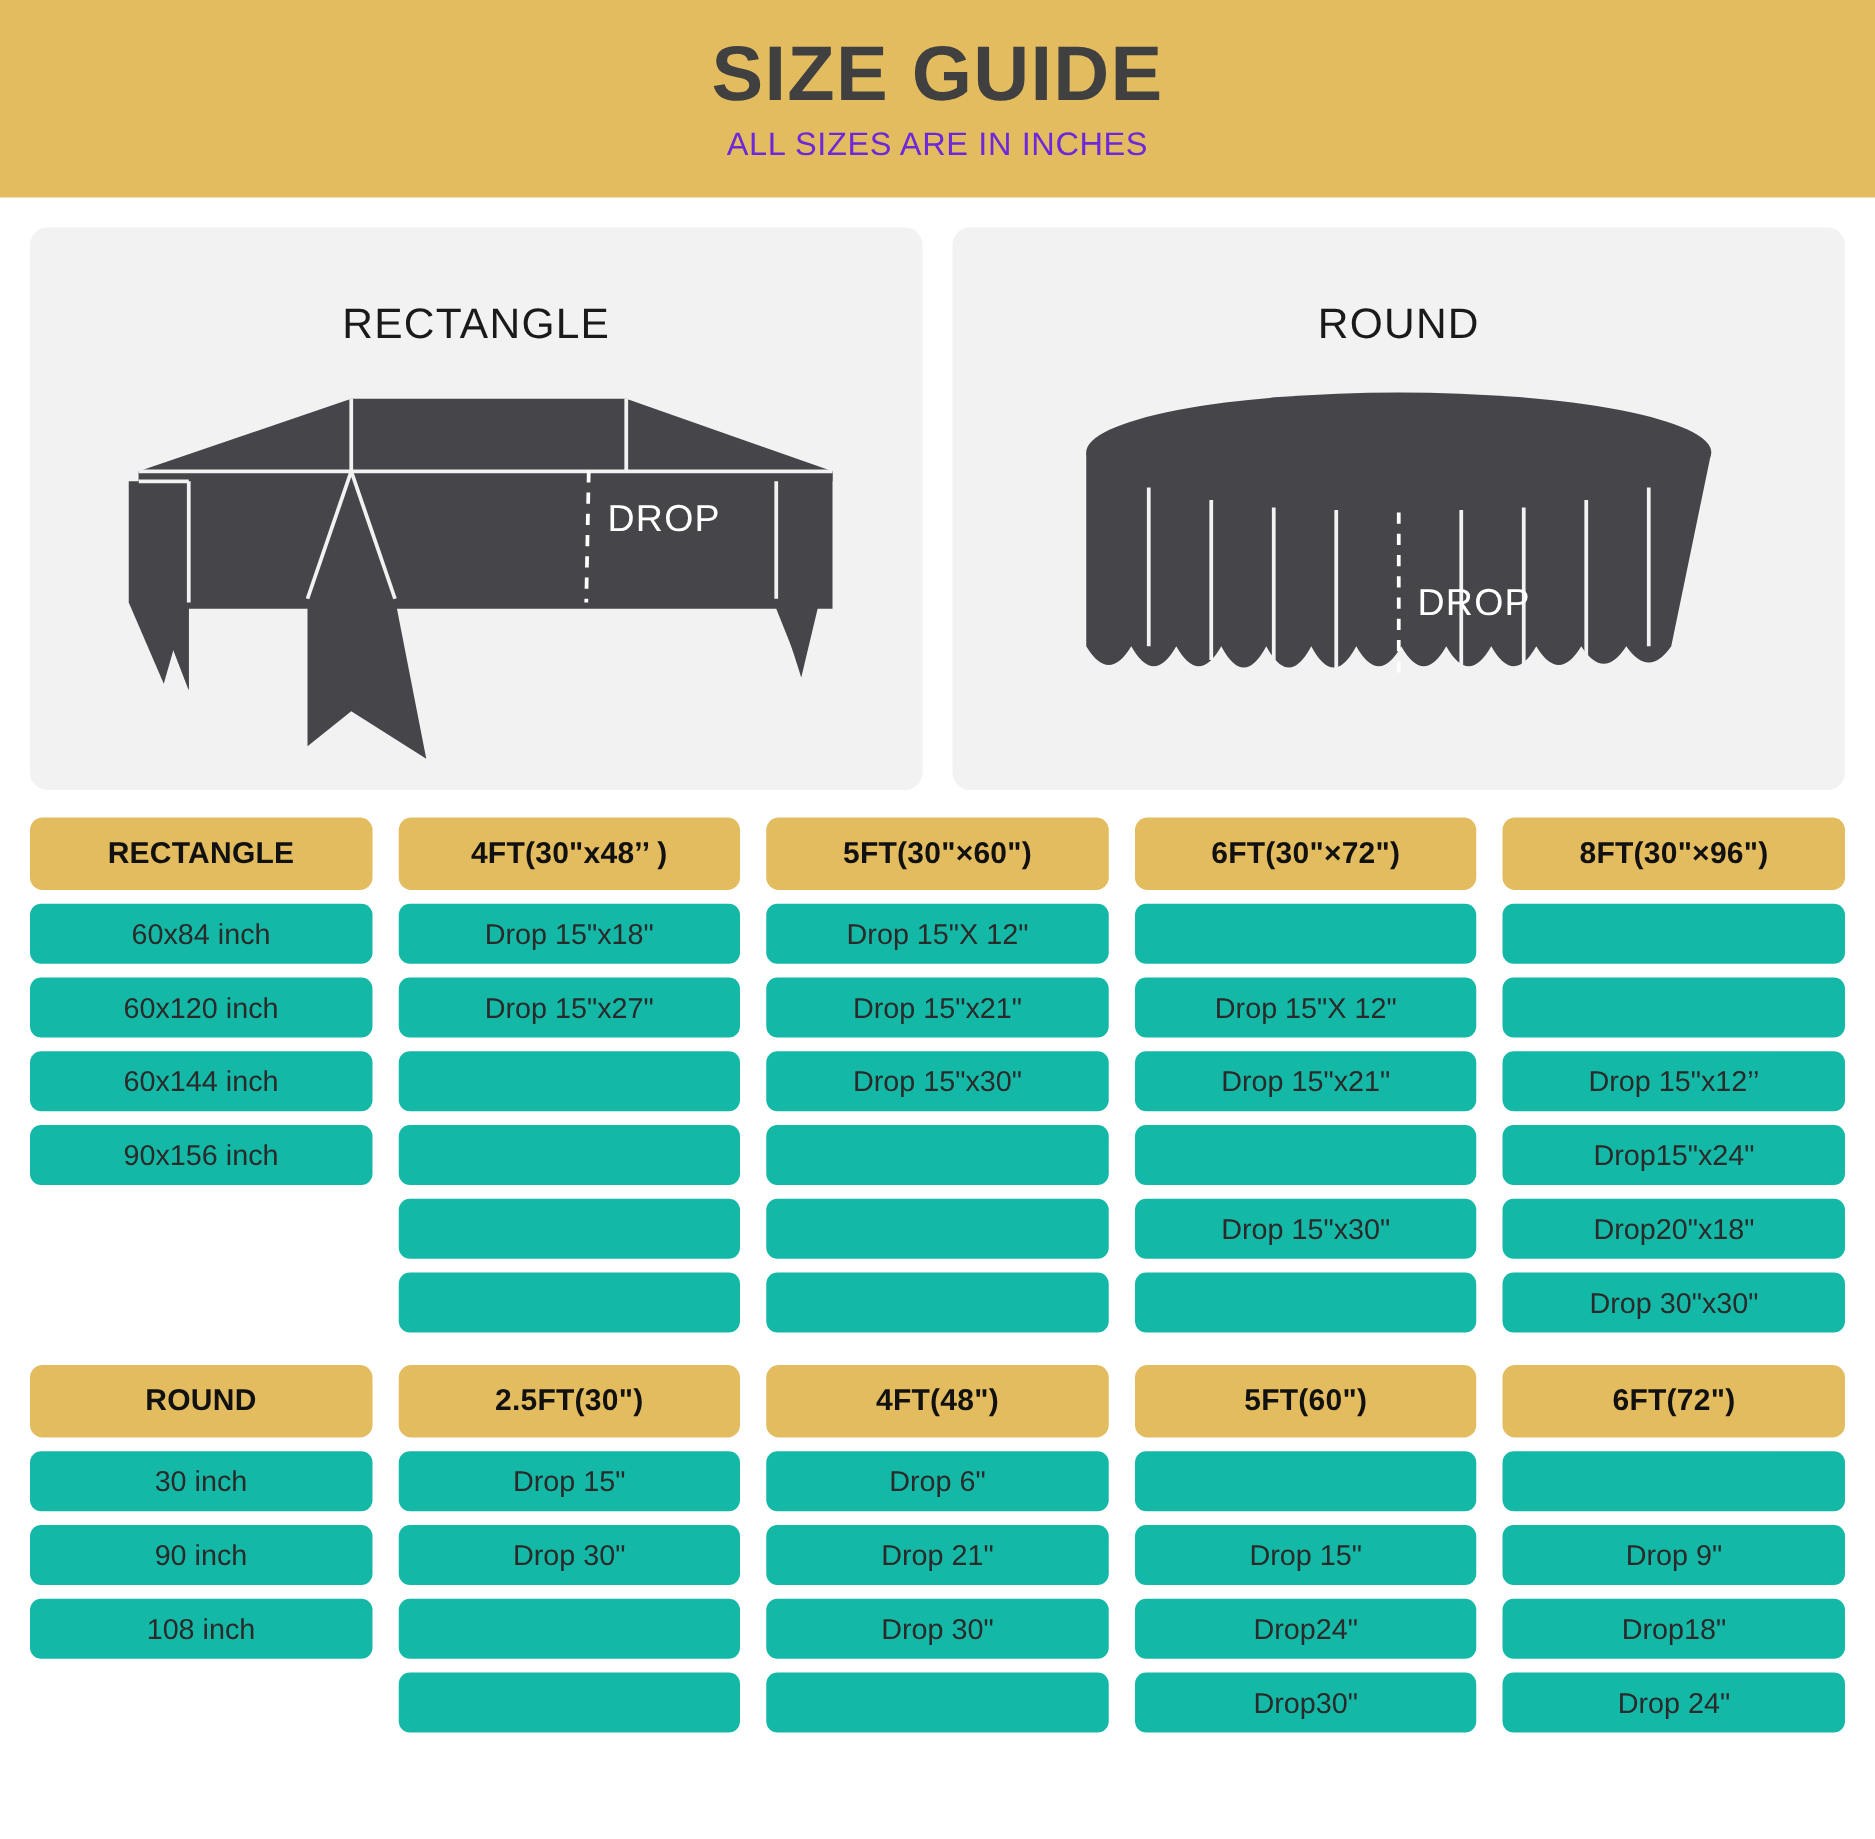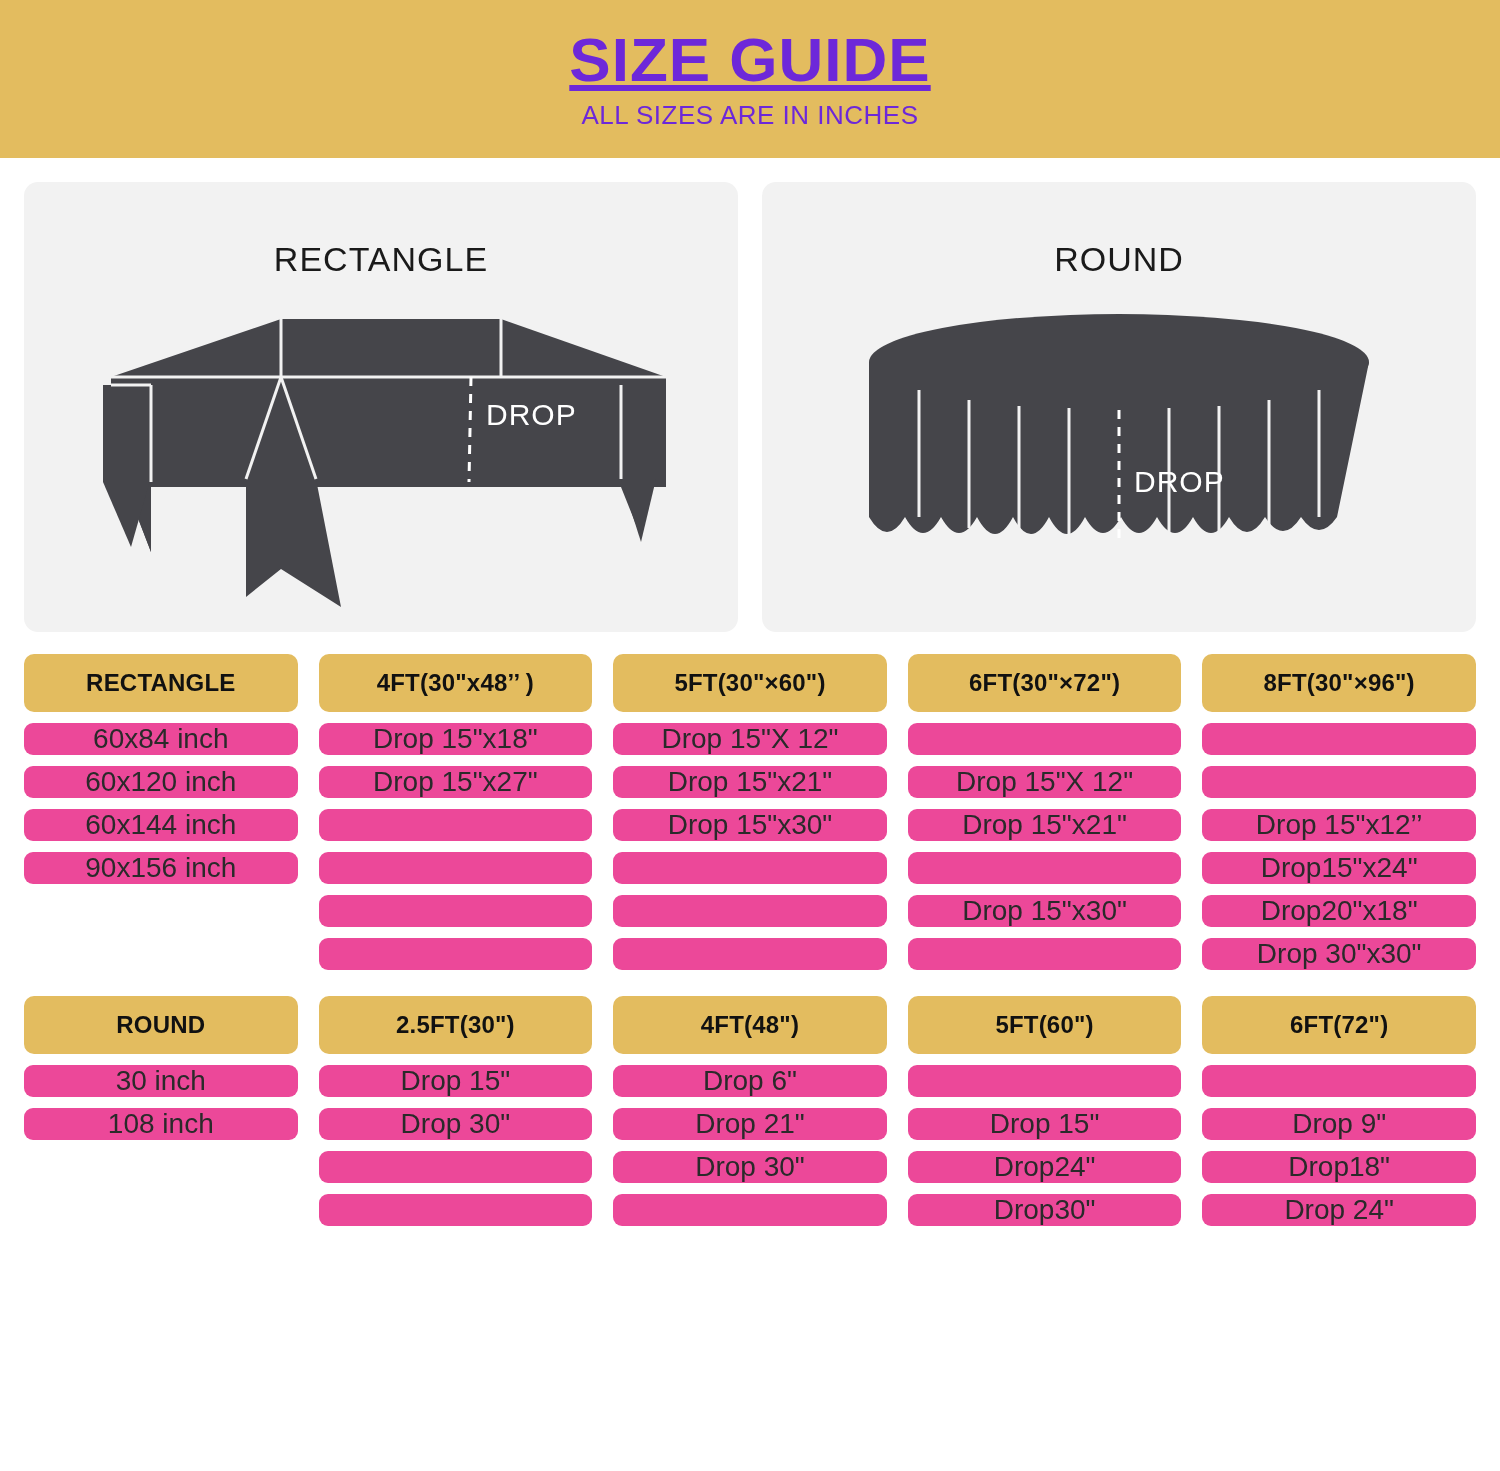--- a/index.html
+++ b/index.html
@@ -23,24 +23,23 @@
     display: flex;
     flex-direction: column;
     align-items: center;
     justify-content: center;
     box-sizing: border-box;
   }
   .header-title {
     font-size: 62px;
     font-weight: bold;
     letter-spacing: 1px;
-    color: #6d28d9;
+    color: #404040;
     line-height: 1.05;
     margin: 0;
-    text-decoration: underline;
   }
   .header-sub {
     font-size: 26px;
     color: #6d28d9;
     letter-spacing: 0.5px;
     margin-top: 8px;
   }
 
   
   .panels {
@@ -92,27 +91,27 @@
     gap: 21px;
     margin-bottom: 26px;
   }
   .col {
     flex: 1 1 0;
     display: flex;
     flex-direction: column;
     gap: 11px;
   }
   .cell {
-    height: 32px;
+    height: 48px;
     border-radius: 9px;
-    background: #ec4899;
+    background: #14b8a6;
     display: flex;
     align-items: center;
     justify-content: center;
-    font-size: 28px;
+    font-size: 23px;
     color: #2a2a2a;
     text-align: center;
     box-sizing: border-box;
     padding: 0 6px;
   }
   .cell.empty { color: transparent; }
   .cell.head {
     background: #e3bc5f;
     height: 58px;
     font-size: 24px;
@@ -243,20 +242,21 @@
       <div class="cell">Drop20"x18"</div>
       <div class="cell">Drop 30"x30"</div>
     </div>
   </div>
 
   <div class="table-block">
 
     <div class="col">
       <div class="cell head">ROUND</div>
       <div class="cell">30 inch</div>
+      <div class="cell">90 inch</div>
       <div class="cell">108 inch</div>
     </div>
 
     <div class="col">
       <div class="cell head">2.5FT(30")</div>
       <div class="cell">Drop 15"</div>
       <div class="cell">Drop 30"</div>
       <div class="cell empty"></div>
       <div class="cell empty"></div>
     </div>

